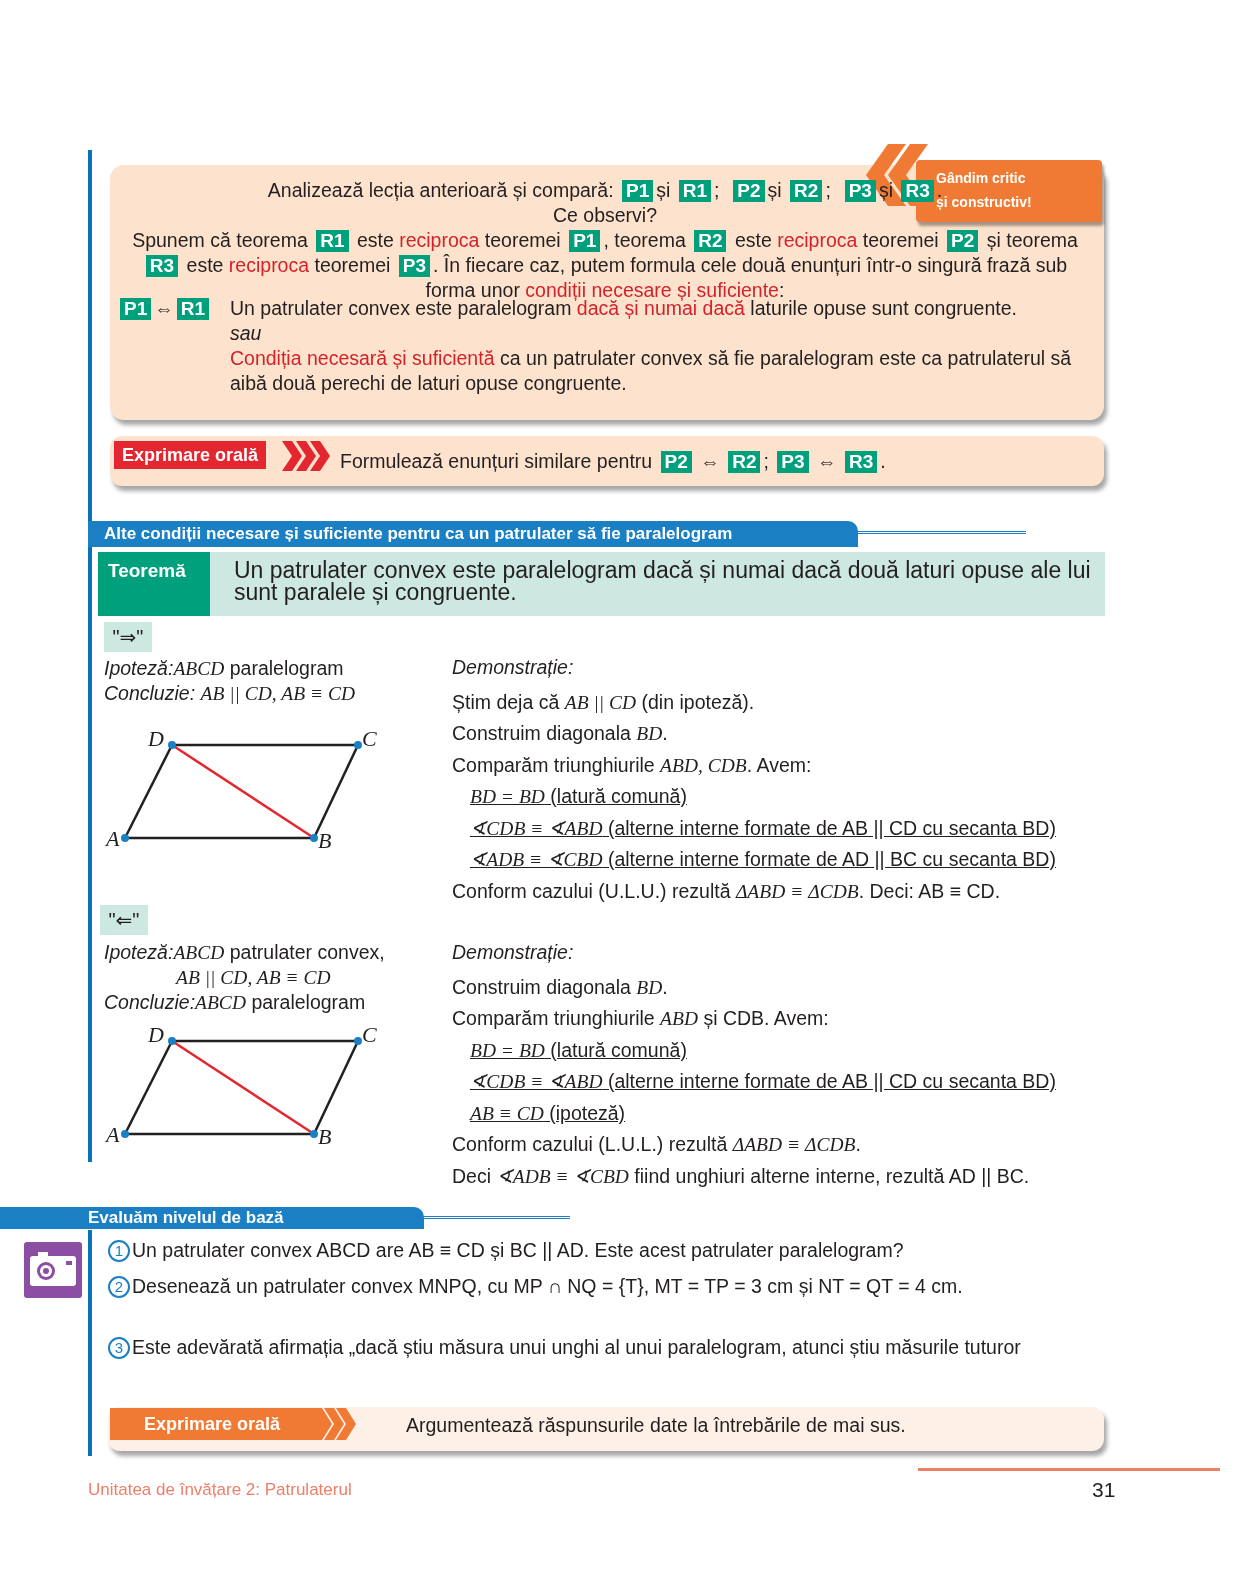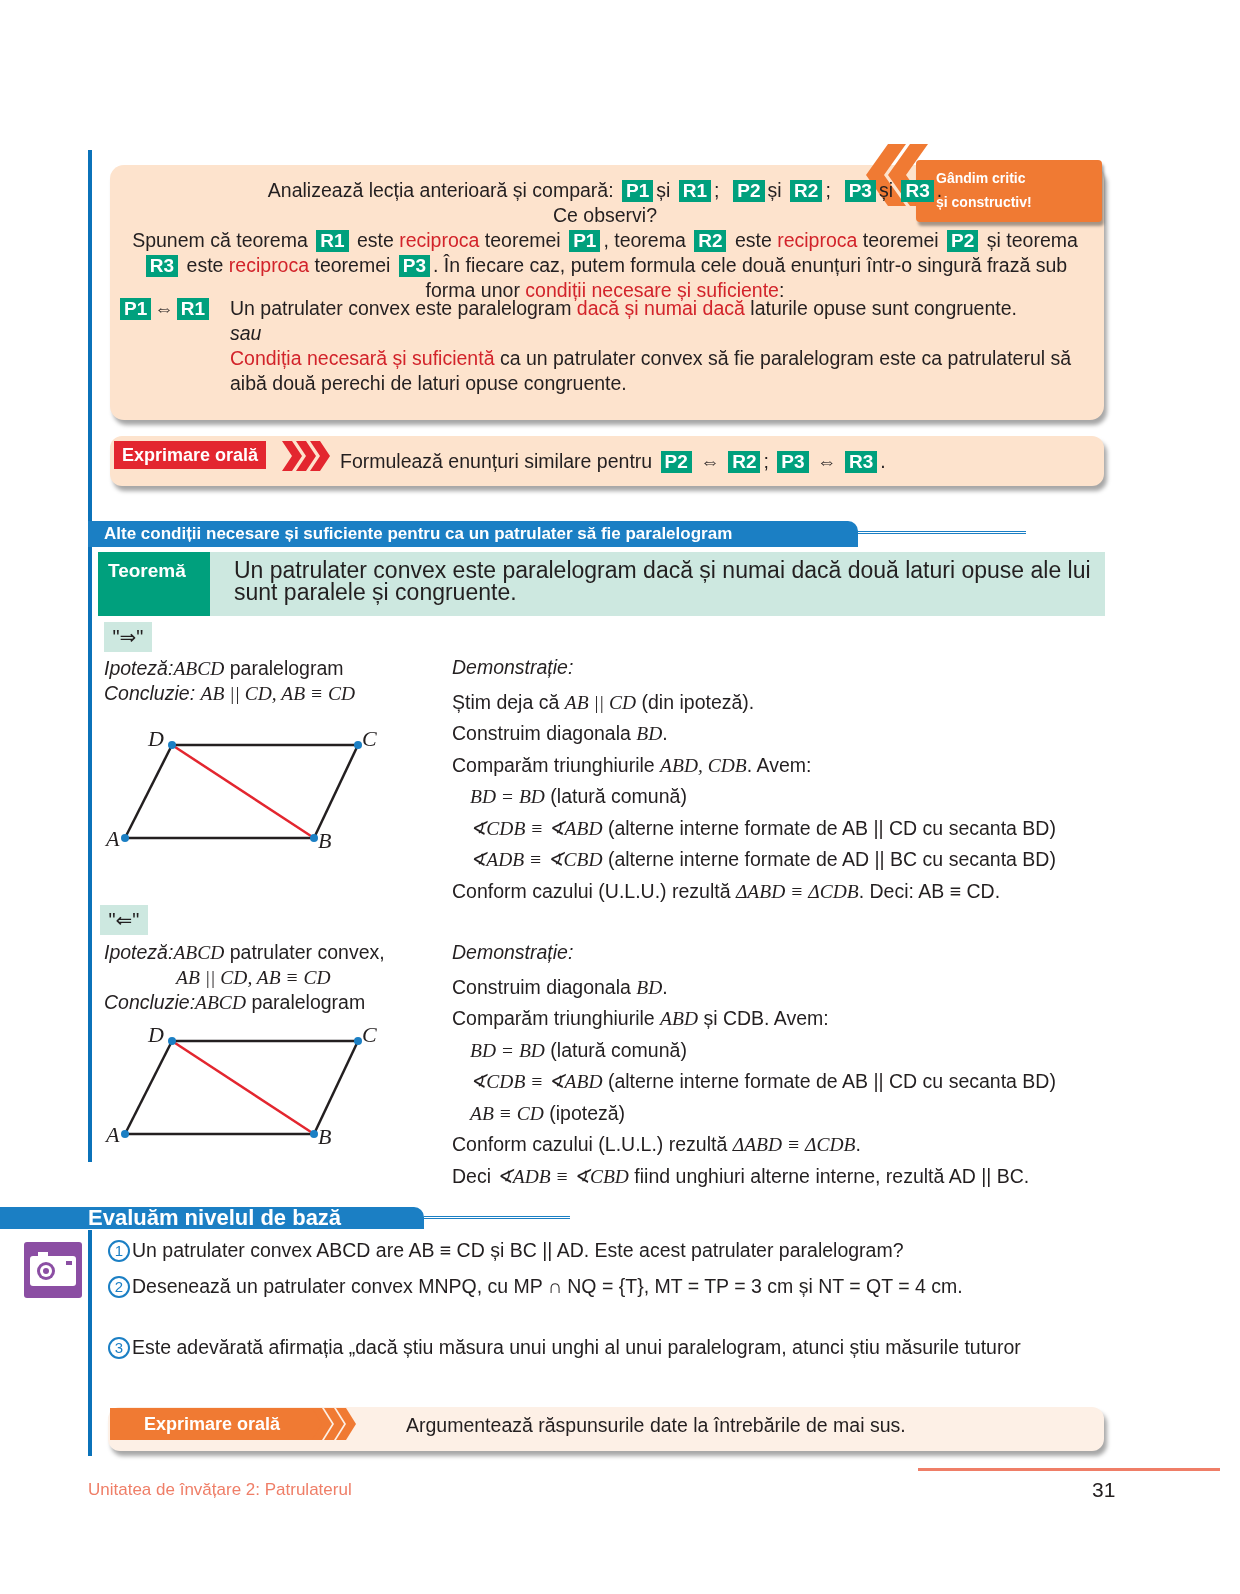--- a/index.html
+++ b/index.html
@@ -34,24 +34,24 @@
   .theorem { left: 98px; top: 552px; width: 1007px; height: 64px; background: #cde8e0; }
   .theorem-label { left: 98px; top: 552px; width: 112px; height: 64px; background: #00a07d; color: #fff; font-weight: bold; font-size: 19px; padding: 8px 16px 0 10px; }
   .theorem-text { left: 234px; top: 559px; width: 860px; font-size: 23px; line-height: 22px; }
 
   .dir-tag { background: #cde8e0; font-size: 20px; width: 48px; height: 30px; text-align: center; line-height: 30px; }
 
   .hyp { font-size: 19.5px; line-height: 25px; }
   .hyp .lbl { font-style: italic; }
 
   .proof { font-size: 19.5px; line-height: 30.5px; }
-  .proof .indent { padding-left: 18px; }
-
-  
-  .eval-head { left: 0; top: 1207px; width: 424px; height: 22px; background: #1b7fc4; color: #fff; font-weight: bold; font-size: 22px; line-height: 22px; padding-left: 88px; border-radius: 0 10px 0 0; }
+  .proof .indent { padding-left: 18px; text-decoration: underline; }
+
+  
+  .eval-head { left: 0; top: 1207px; width: 424px; height: 22px; background: #1b7fc4; color: #fff; font-weight: bold; font-size: 17px; line-height: 22px; padding-left: 88px; border-radius: 0 10px 0 0; }
   .camera { left: 24px; top: 1242px; width: 58px; height: 56px; background: #8b4ea3; border-radius: 3px; }
   .q { font-size: 19.5px; line-height: 25px; }
   .qnum { display: inline-block; width: 22px; height: 22px; border: 2px solid #1b7fc4; border-radius: 50%; text-align: center; line-height: 18px; font-size: 15px; color: #1b7fc4; margin-right: 2px; vertical-align: 1px; }
 
   .oral2 { left: 108px; top: 1407px; width: 996px; height: 44px; background: #fdf0e6; border-radius: 12px; box-shadow: 3px 5px 4px rgba(0,0,0,0.35); }
   .oral2-label { left: 110px; top: 1408px; width: 212px; height: 32px; background: #f07a33; color: #fff; font-weight: bold; font-size: 18px; line-height: 32px; padding-left: 34px; }
   .oral2-text { left: 366px; top: 1414px; font-size: 19.5px; margin-left: 40px; }
 
   .footer-line { left: 918px; top: 1468px; width: 302px; height: 3px; background: #ef7e67; }
   .footer-left { left: 88px; top: 1480px; font-size: 17px; color: #ef7e67; }

